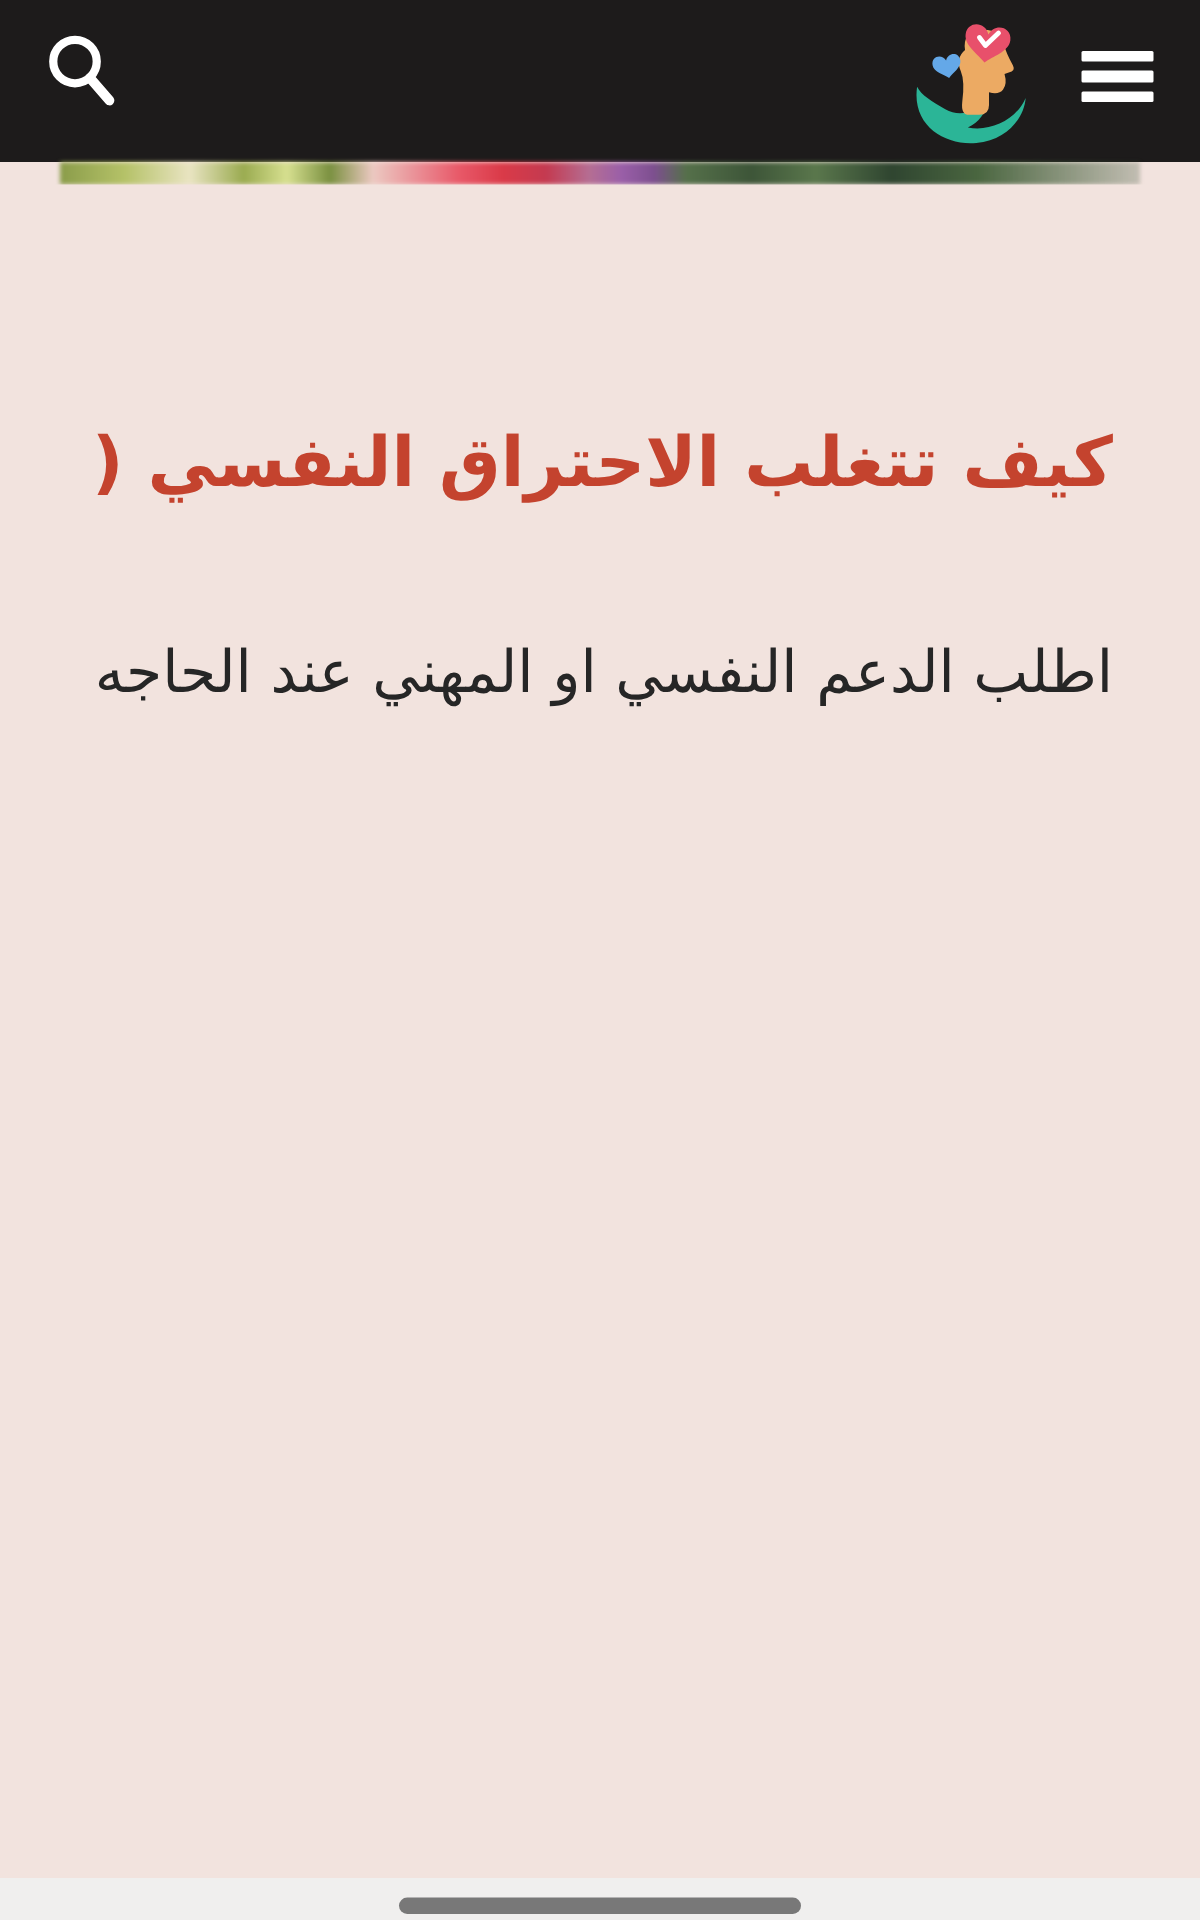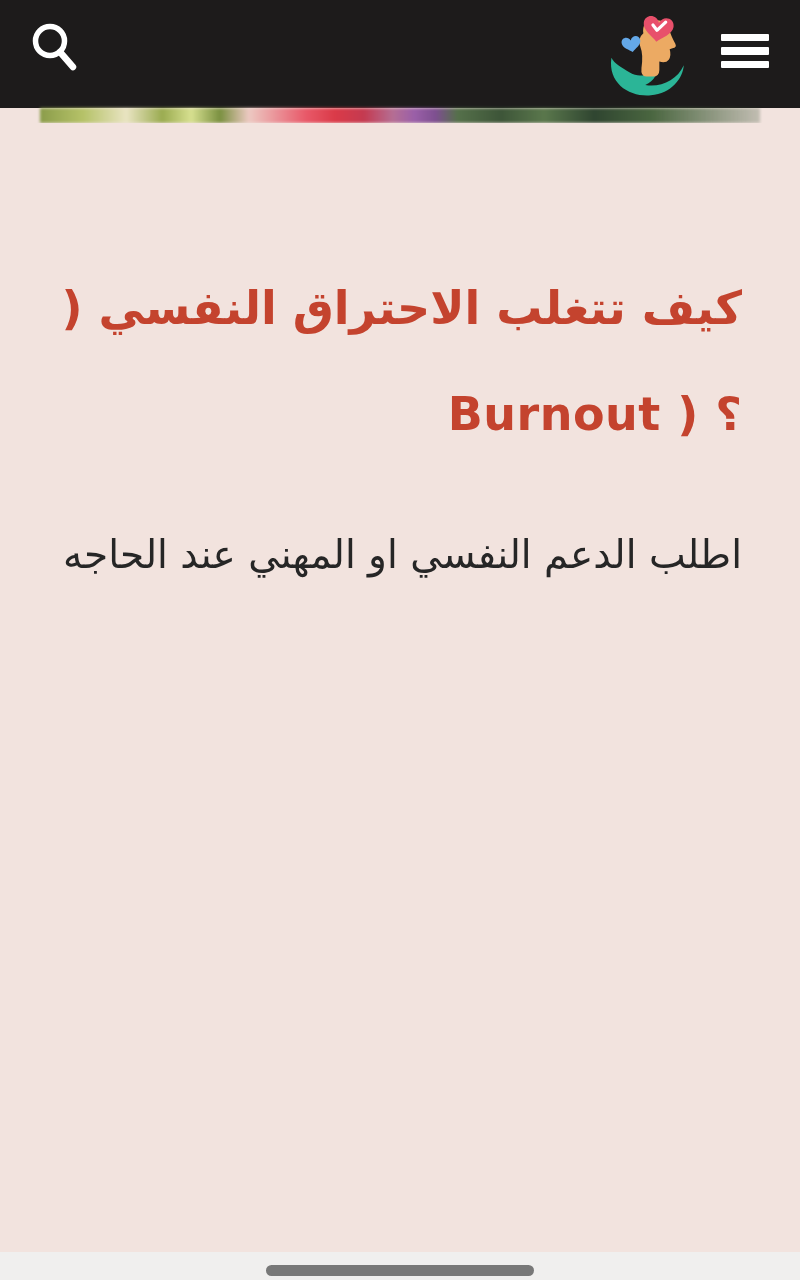--- a/index.html
+++ b/index.html
@@ -133,21 +133,20 @@
           <span></span>
       </span>
     </button>
   </header>
 
   <div class="hero-strip"></div>
 
   <main class="content">
     <h1 class="article-title">
       <div class="title-line" dir="rtl">كيف تتغلب الاحتراق النفسي (</div>
-      <div class="title-line" dir="rtl">Burnout ) ؟</div>
     </h1>
 
     <div class="paragraphs" id="paragraphs">
         <p dir="rtl" class="body-par"><span>اطلب الدعم النفسي او المهني عند الحاجه</span></p>
       </div>
   </main>
 
   <div class="bottom-strip">
     <div class="home-pill"></div>
   </div>

